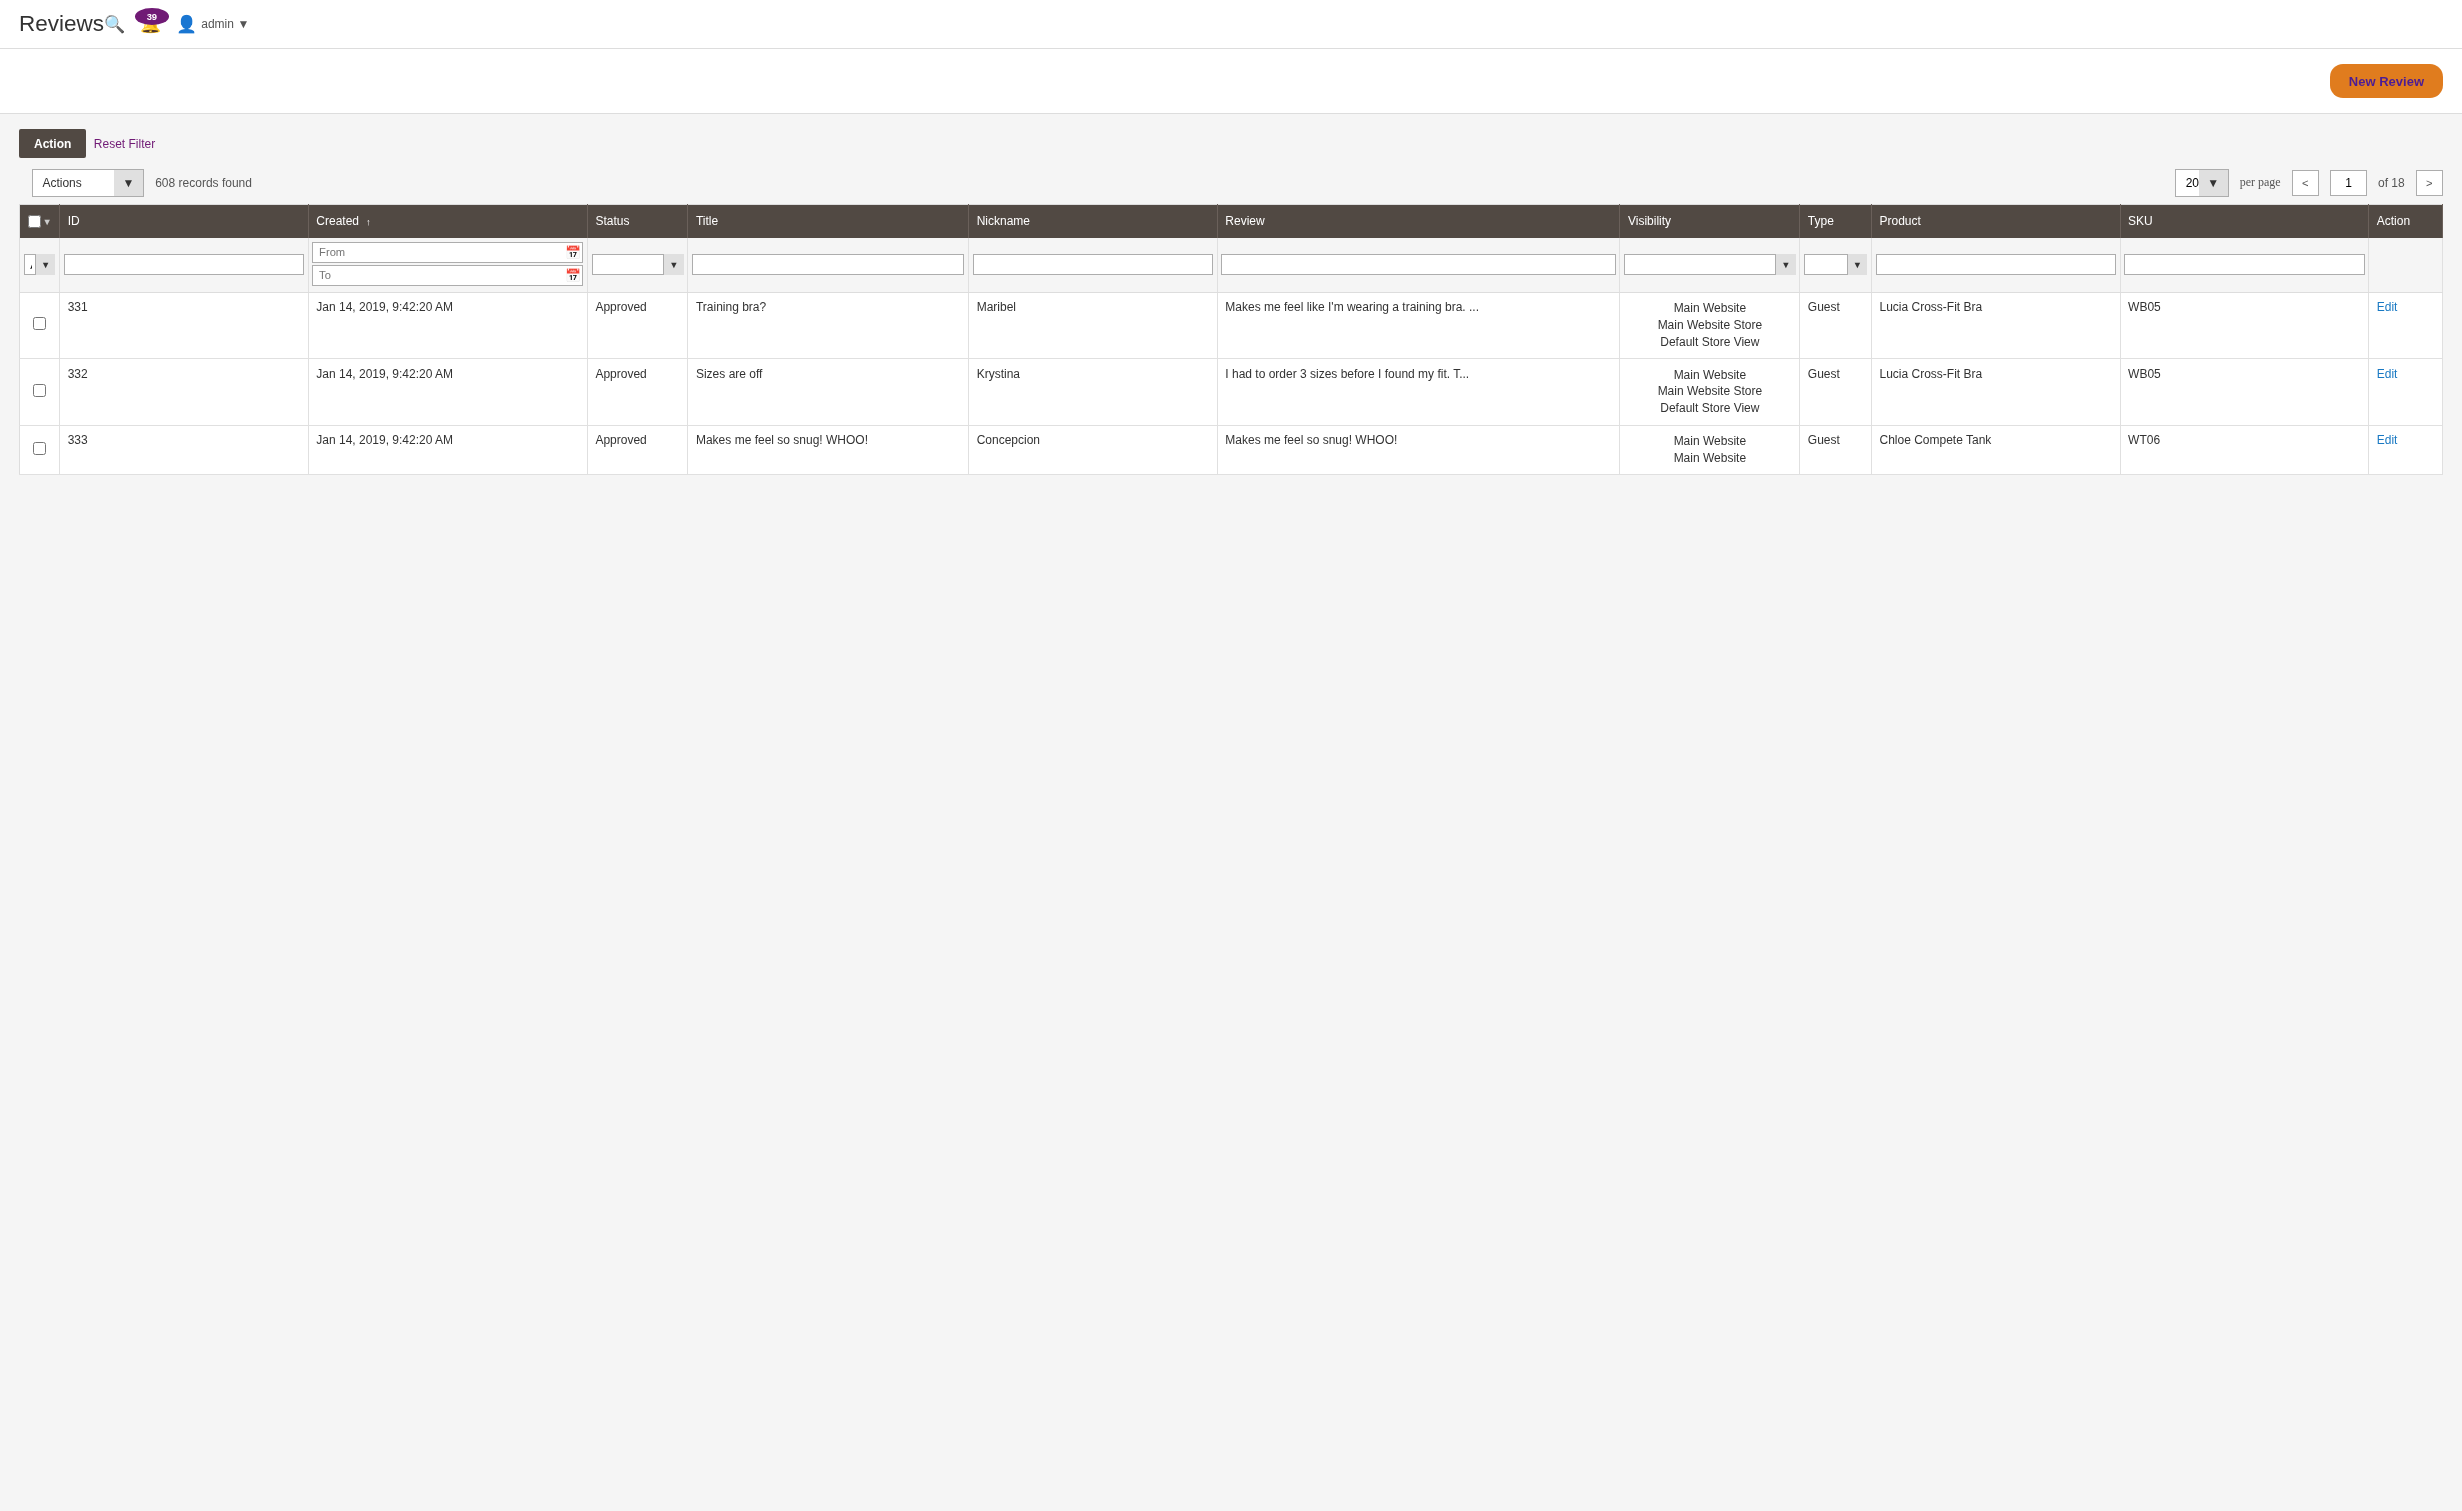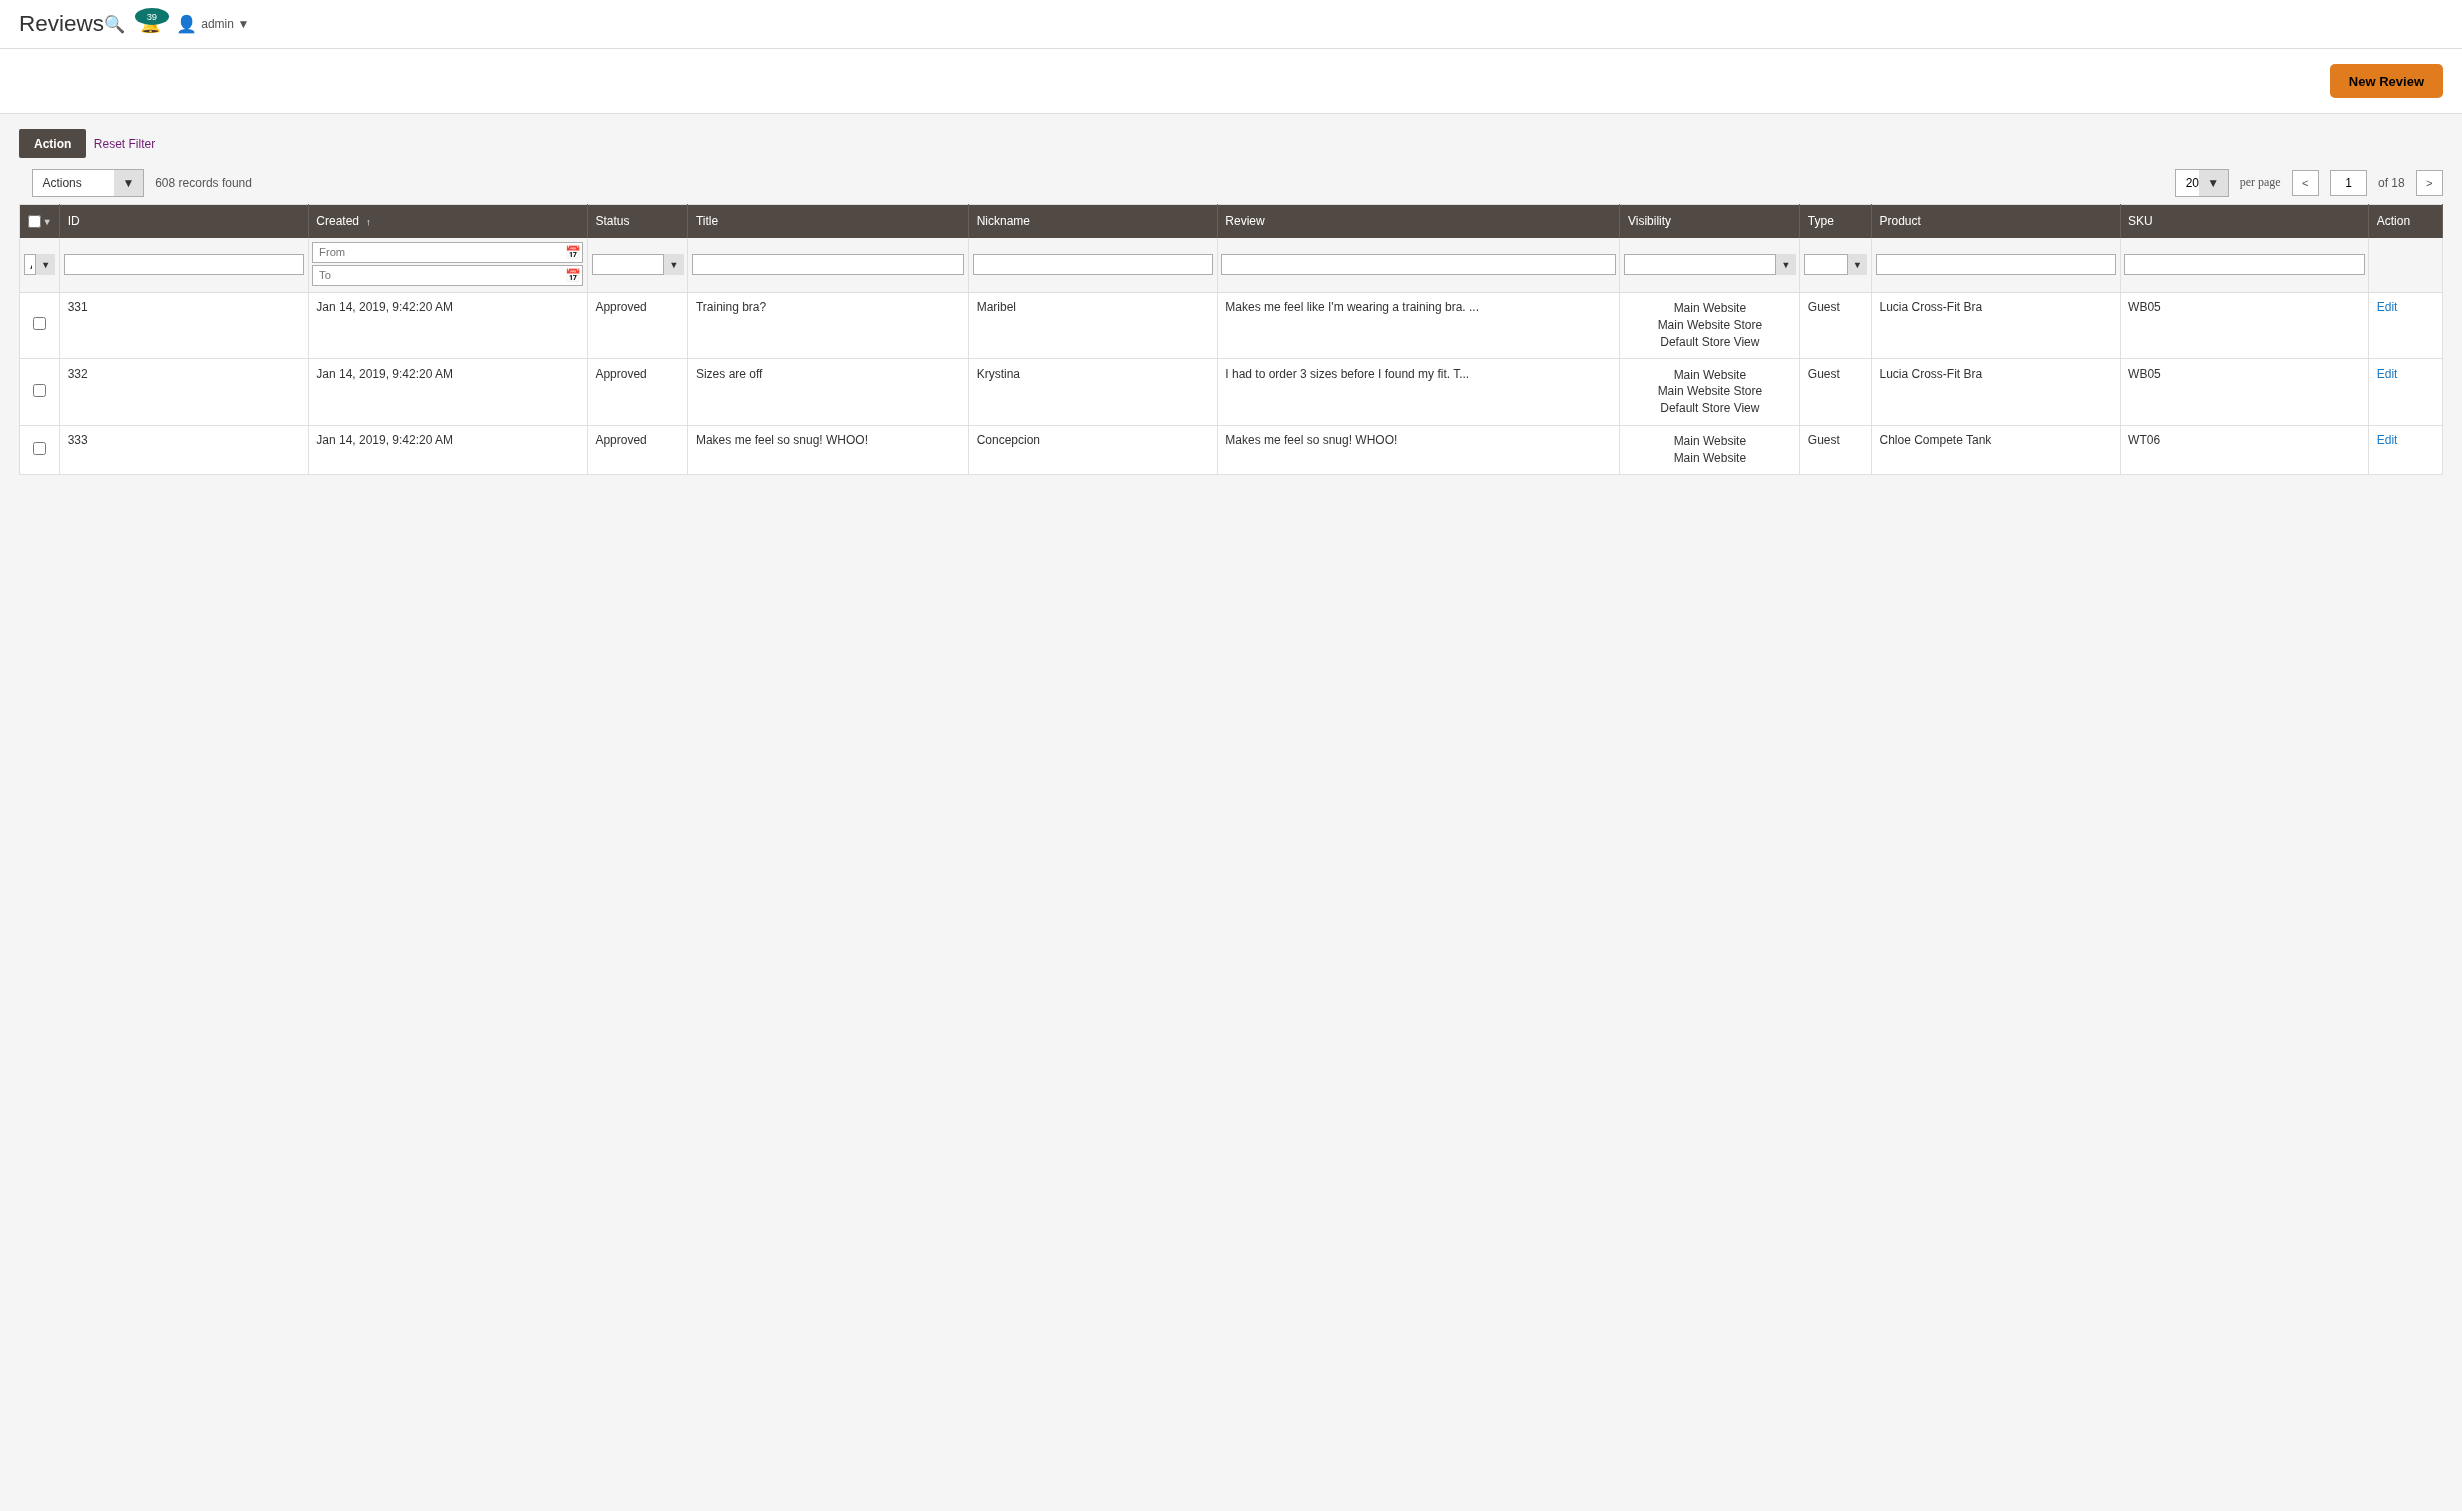--- a/index.html
+++ b/index.html
@@ -5,27 +5,27 @@
     * { box-sizing: border-box; margin: 0; padding: 0; }
     body { font-family: 'Segoe UI', Arial, sans-serif; font-size: 12px; background: #f5f5f5; color: #333; }
     
     
     .header { background: #fff; border-bottom: 0.9px solid #ddd; padding: 11.2px 19px; display: flex; align-items: center; justify-content: flex-start; }
     .header-title { font-size: 22.5px; font-weight: 300; color: #333; }
     .header-right { display: flex; align-items: center; gap: 15px; }
     .search-icon-btn { background: none; border: none; cursor: pointer; color: #555; font-size: 17px; }
     .bell-wrapper { position: relative; cursor: pointer; }
     .bell-icon { font-size: 17px; color: #555; }
-    .bell-badge { position: absolute; top: -5.6px; right: -7.5px; background: #0f766e; color: #fff; border-radius: 50%; font-size: 9.4px; width: 34px; height: 17px; display: flex; align-items: center; justify-content: center; font-weight: normal; }
+    .bell-badge { position: absolute; top: -5.6px; right: -7.5px; background: #701a75; color: #fff; border-radius: 50%; font-size: 9.4px; width: 34px; height: 17px; display: flex; align-items: center; justify-content: center; font-weight: bold; }
     .admin-btn { background: none; border: none; cursor: pointer; display: flex; align-items: center; gap: 3.7px; color: #555; font-size: 12px; }
     .admin-icon { font-size: 17px; }
     
     
     .toolbar-area { background: #fff; border-bottom: 0.9px solid #ddd; padding: 15px 19px; display: flex; justify-content: flex-end; }
-    .new-review-btn { background: #e07c1e; color: #000000; border: none; padding: 9.4px 19px; font-size: 13px; font-weight: 600; cursor: pointer; border-radius: 5px; }
+    .new-review-btn { background: #e07c1e; color: #4c1d95; border: none; padding: 9.4px 19px; font-size: 13px; font-weight: 600; cursor: pointer; border-radius: 13px; }
     
     
     .content { padding: 15px 19px; }
     
     
     .filter-bar { display: flex; gap: 7.5px; margin-bottom: 11.2px; }
     .search-btn { background: #514943; color: #fff; border: none; padding: 7.5px 15px; font-size: 12px; font-weight: 600; cursor: pointer; border-radius: 1.9px; }
     .reset-filter-link { background: none; border: none; color: #701a75; font-size: 12px; cursor: pointer; padding: 7.5px 0; text-decoration: none; }
     
     

